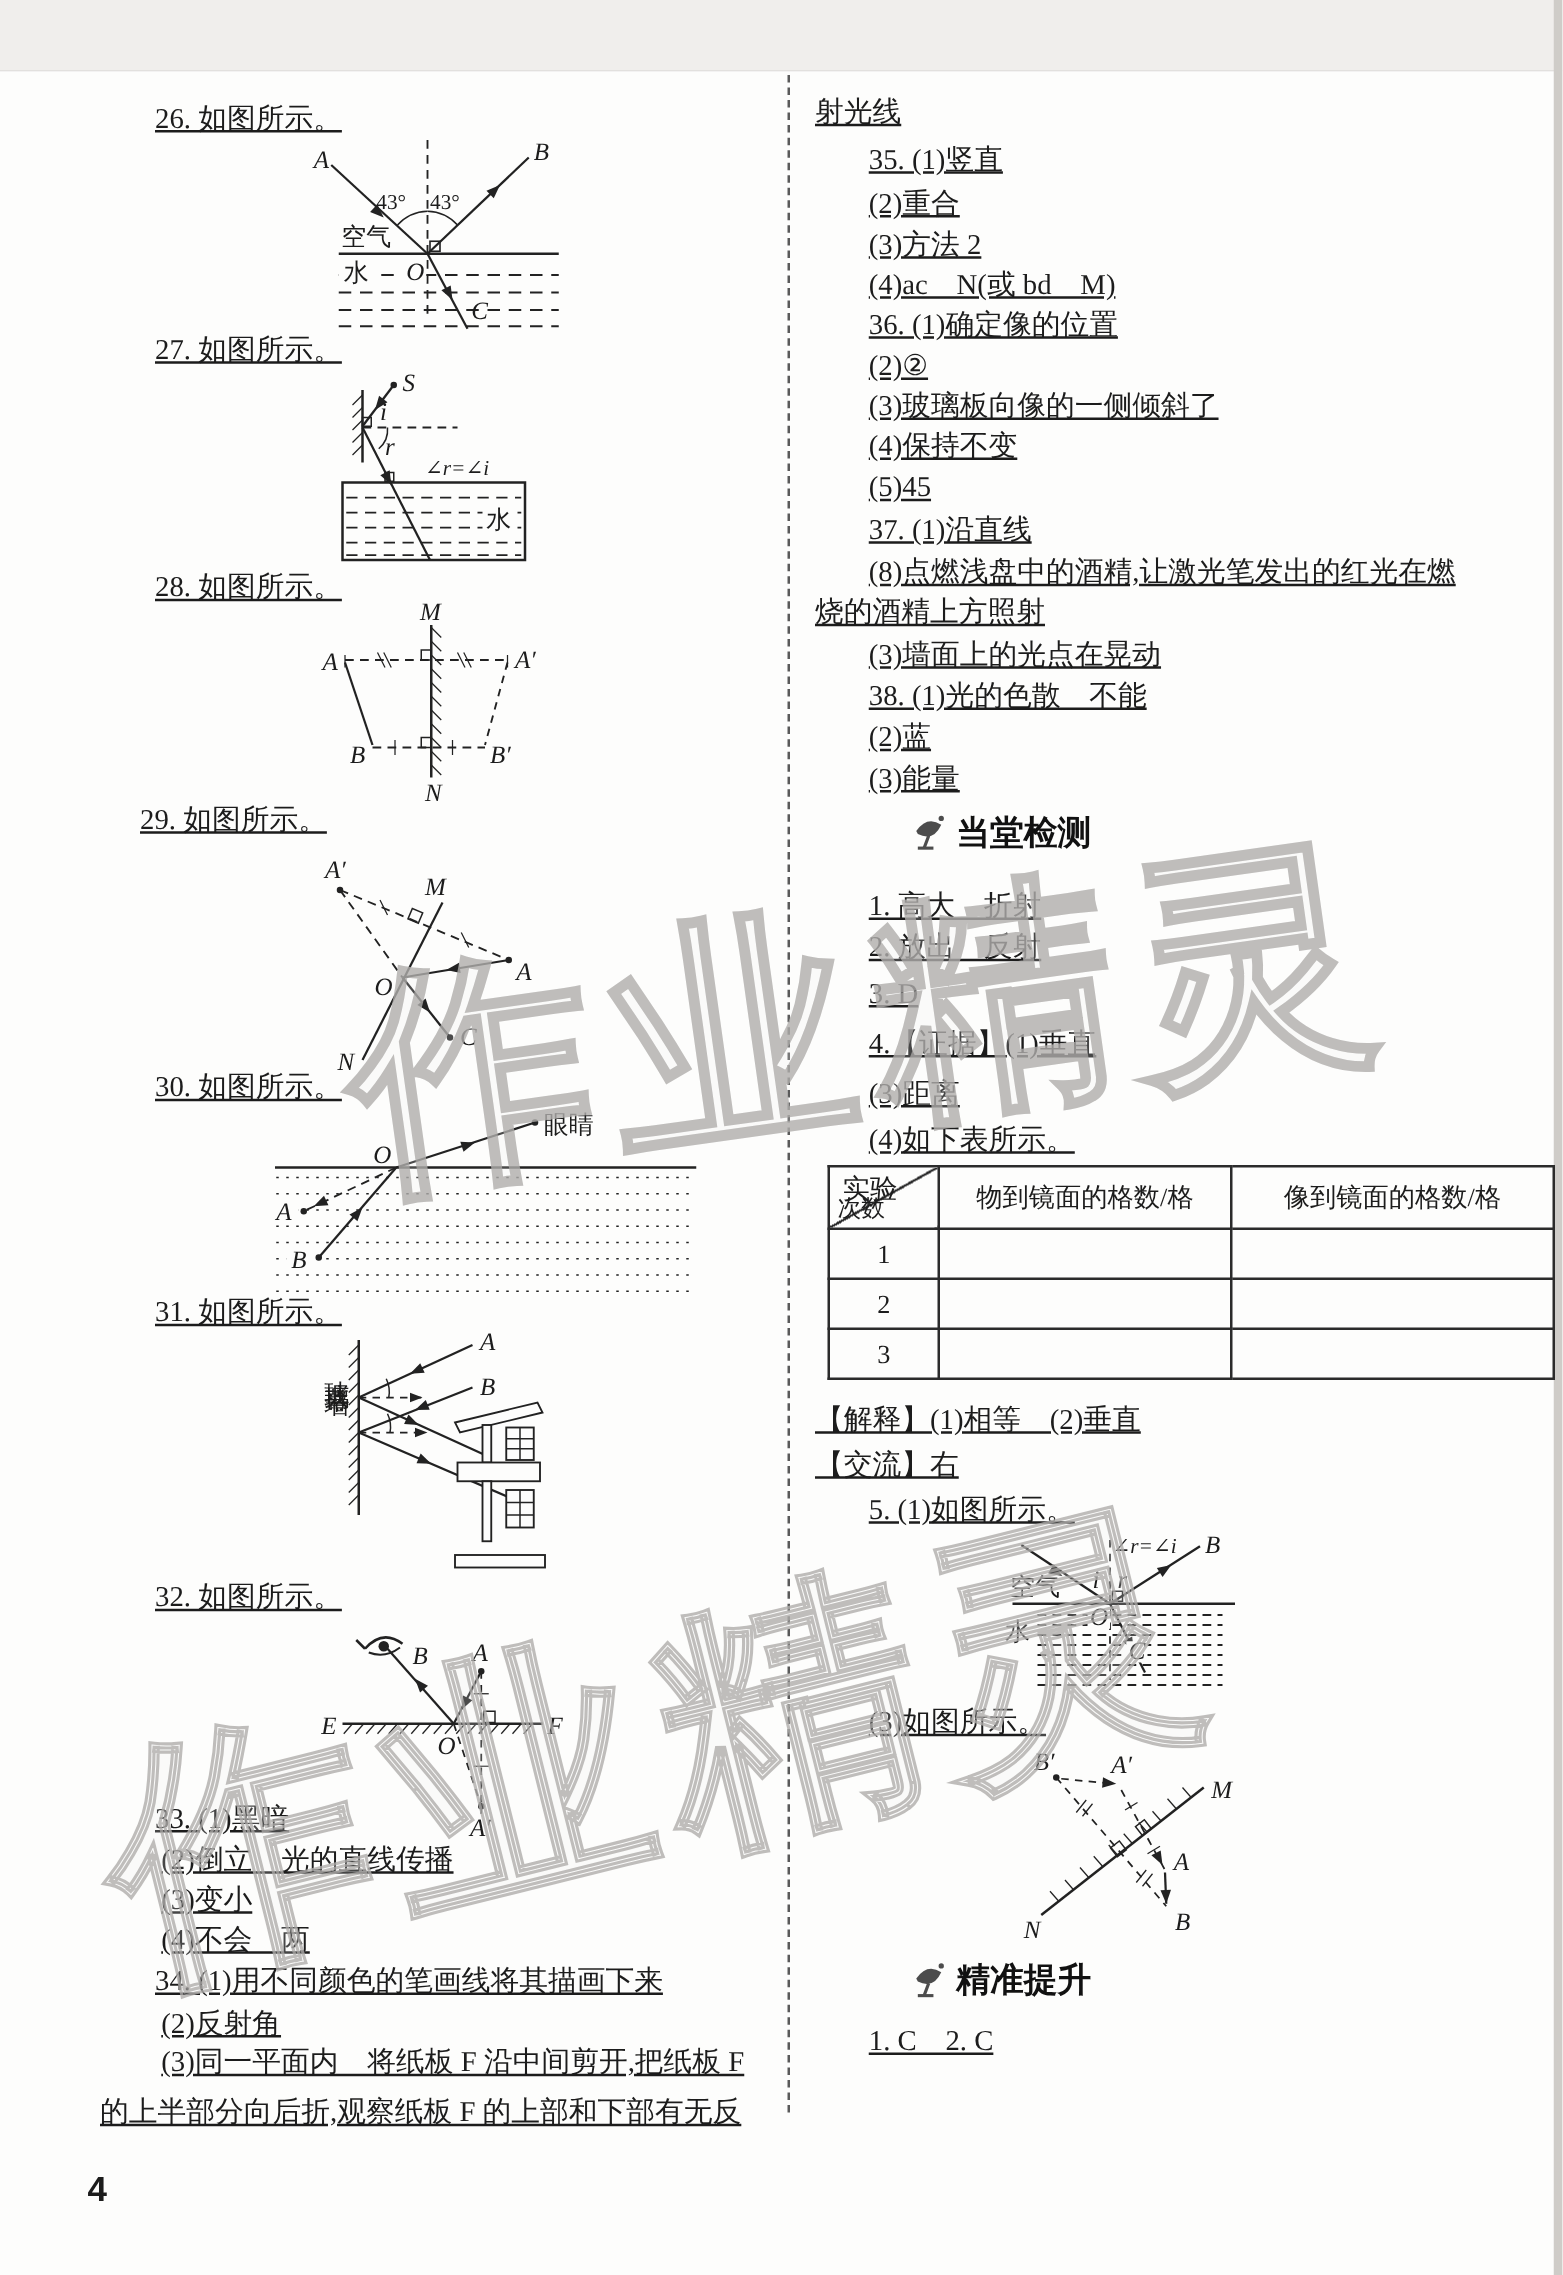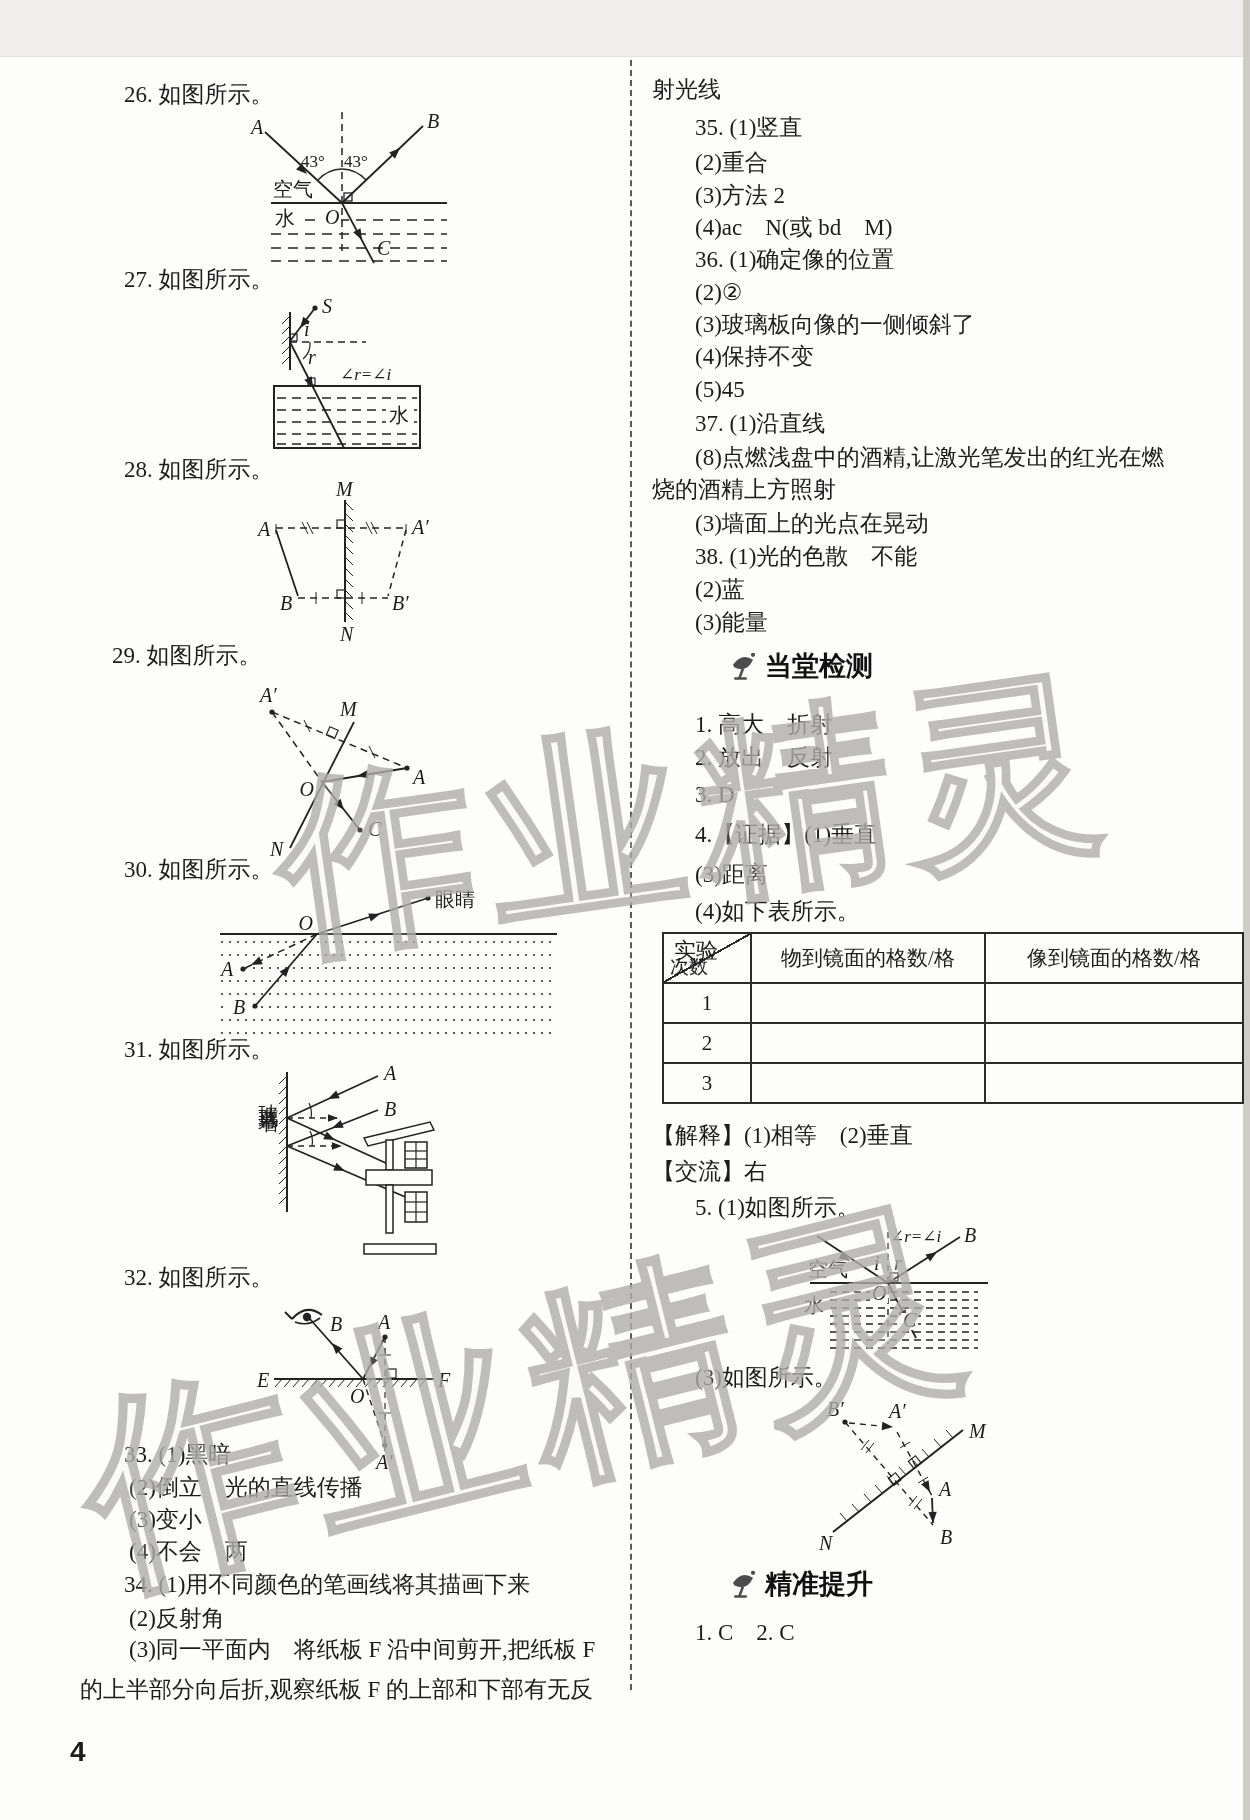--- a/index.html
+++ b/index.html
@@ -1,21 +1,21 @@
 <!DOCTYPE html>
 <html><head>
 <meta charset="utf-8">
 <style>
   html,body{margin:0;padding:0;background:#e9e7e4;}
   .page{position:relative;width:1250px;height:1820px;background:#fdfdfc;overflow:hidden;
         font-family:"Liberation Serif","DejaVu Serif",serif;color:#1c1c1c;}
   .top-strip{position:absolute;left:0;top:0;width:1250px;height:56px;background:#f0eeec;border-bottom:1px solid #e2e0de;}
   .right-edge{position:absolute;left:1243px;top:0;width:7px;height:1820px;background:#cfccc8;}
   .divider{position:absolute;left:630px;top:60px;height:1630px;width:0;border-left:2px dashed #5a5a5a;}
-  .ln{position:absolute;margin:0;font-size:23px;line-height:32px;white-space:pre;}
+  .ln{position:absolute;margin:0;font-size:23px;line-height:32px;white-space:pre;text-decoration:underline;}
   .sec{position:absolute;display:flex;align-items:center;gap:7px;
        font-family:Liberation Serif, serif;font-weight:bold;font-size:27px;color:#111;}
   .pagenum{position:absolute;left:70px;top:1736px;font-family:"Liberation Sans","DejaVu Sans",sans-serif;
            font-weight:bold;font-size:28px;}
   .fig{position:absolute;}
   svg{overflow:visible;display:block;}
   svg text{font-family:"Liberation Serif","DejaVu Serif",serif;font-style:italic;font-size:20px;fill:#1c1c1c;}
   svg text.cjk{font-style:normal;}
   svg text.sm{font-size:17px;}
   .stroke{stroke:#222;fill:none;}

